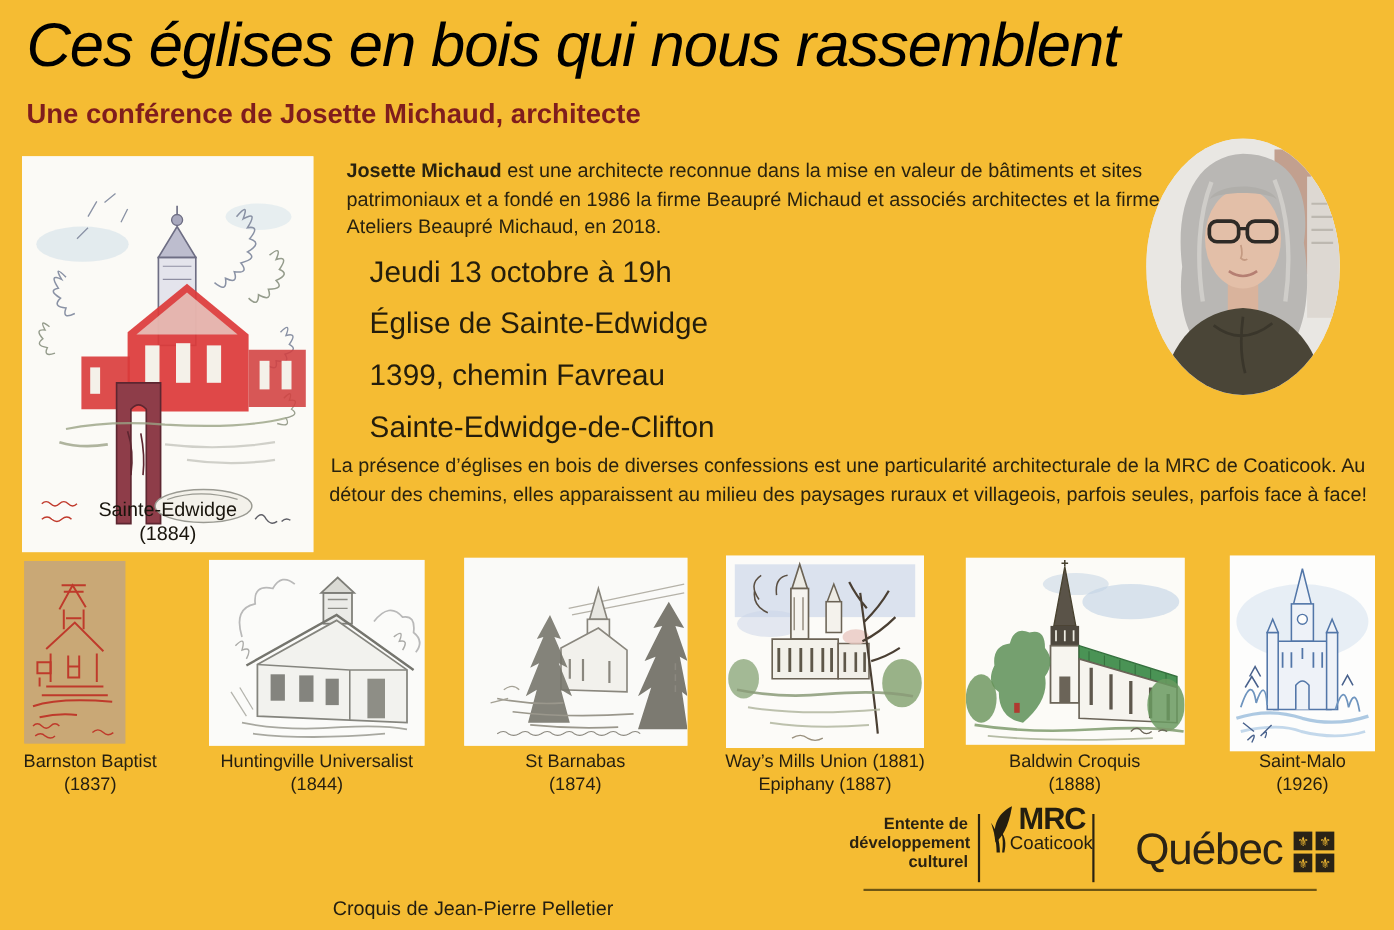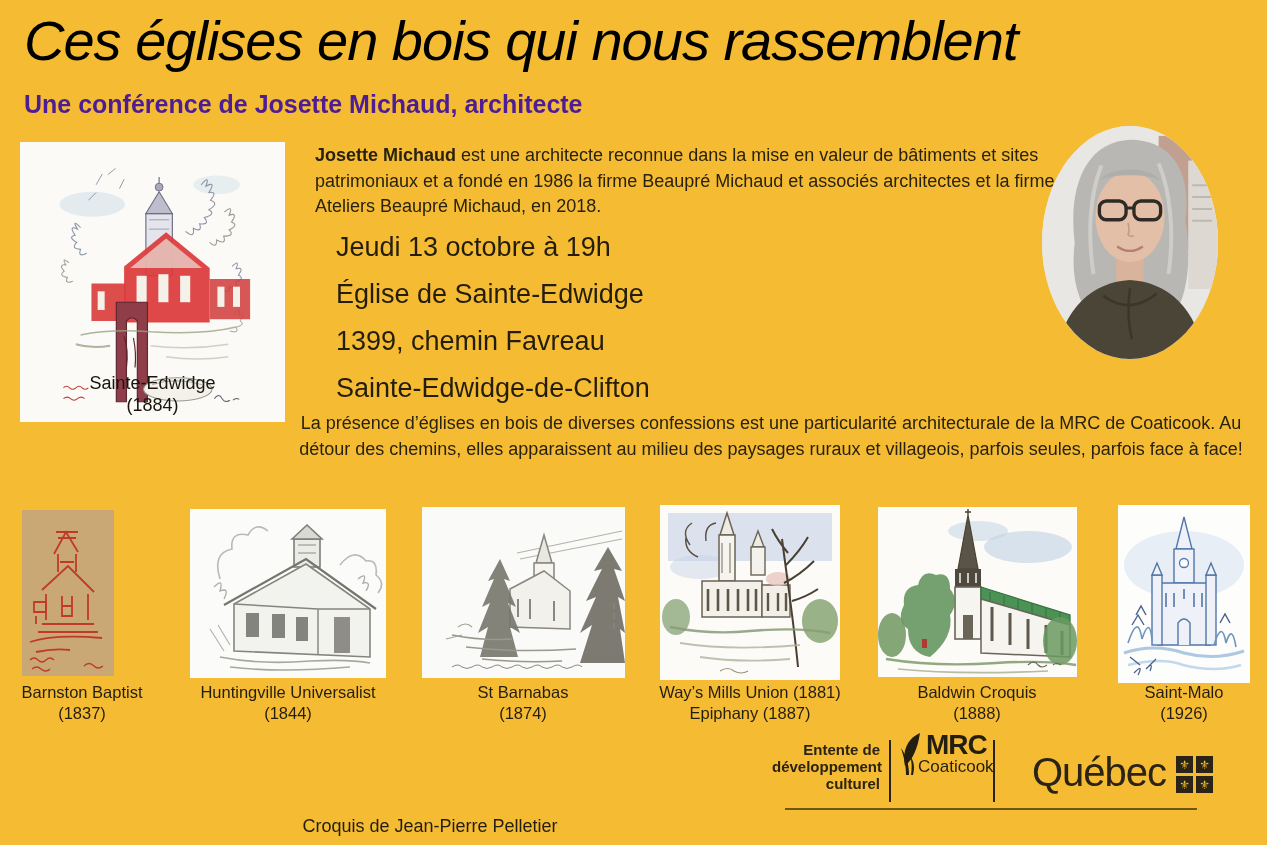--- a/index.html
+++ b/index.html
@@ -14,25 +14,25 @@
   .abs { position:absolute; }
 
   .title {
     left:24px; top:8px; width:1220px;
     font-size:56px; font-weight:400; letter-spacing:-1px;
     color:#000000;
     font-style:italic;
   }
   .subtitle {
     left:24px; top:90px; width:800px;
-    font-size:25px; font-weight:700; color:#4c1d95;
+    font-size:25px; font-weight:700; color:#7f1d1d;
   }
 
   .featured-sketch {
-    left:20px; top:142px; width:265px; height:280px;
+    left:20px; top:142px; width:265px; height:360px;
     background:#FBFAF6; overflow:hidden;
   }
   .featured-sketch svg { display:block; width:100%; height:100%; }
   .featured-caption {
     position:absolute; left:0; bottom:6px; width:100%;
     text-align:center; font-size:18px; line-height:22px;
     color:#19150D;
   }
 
   .bio {

